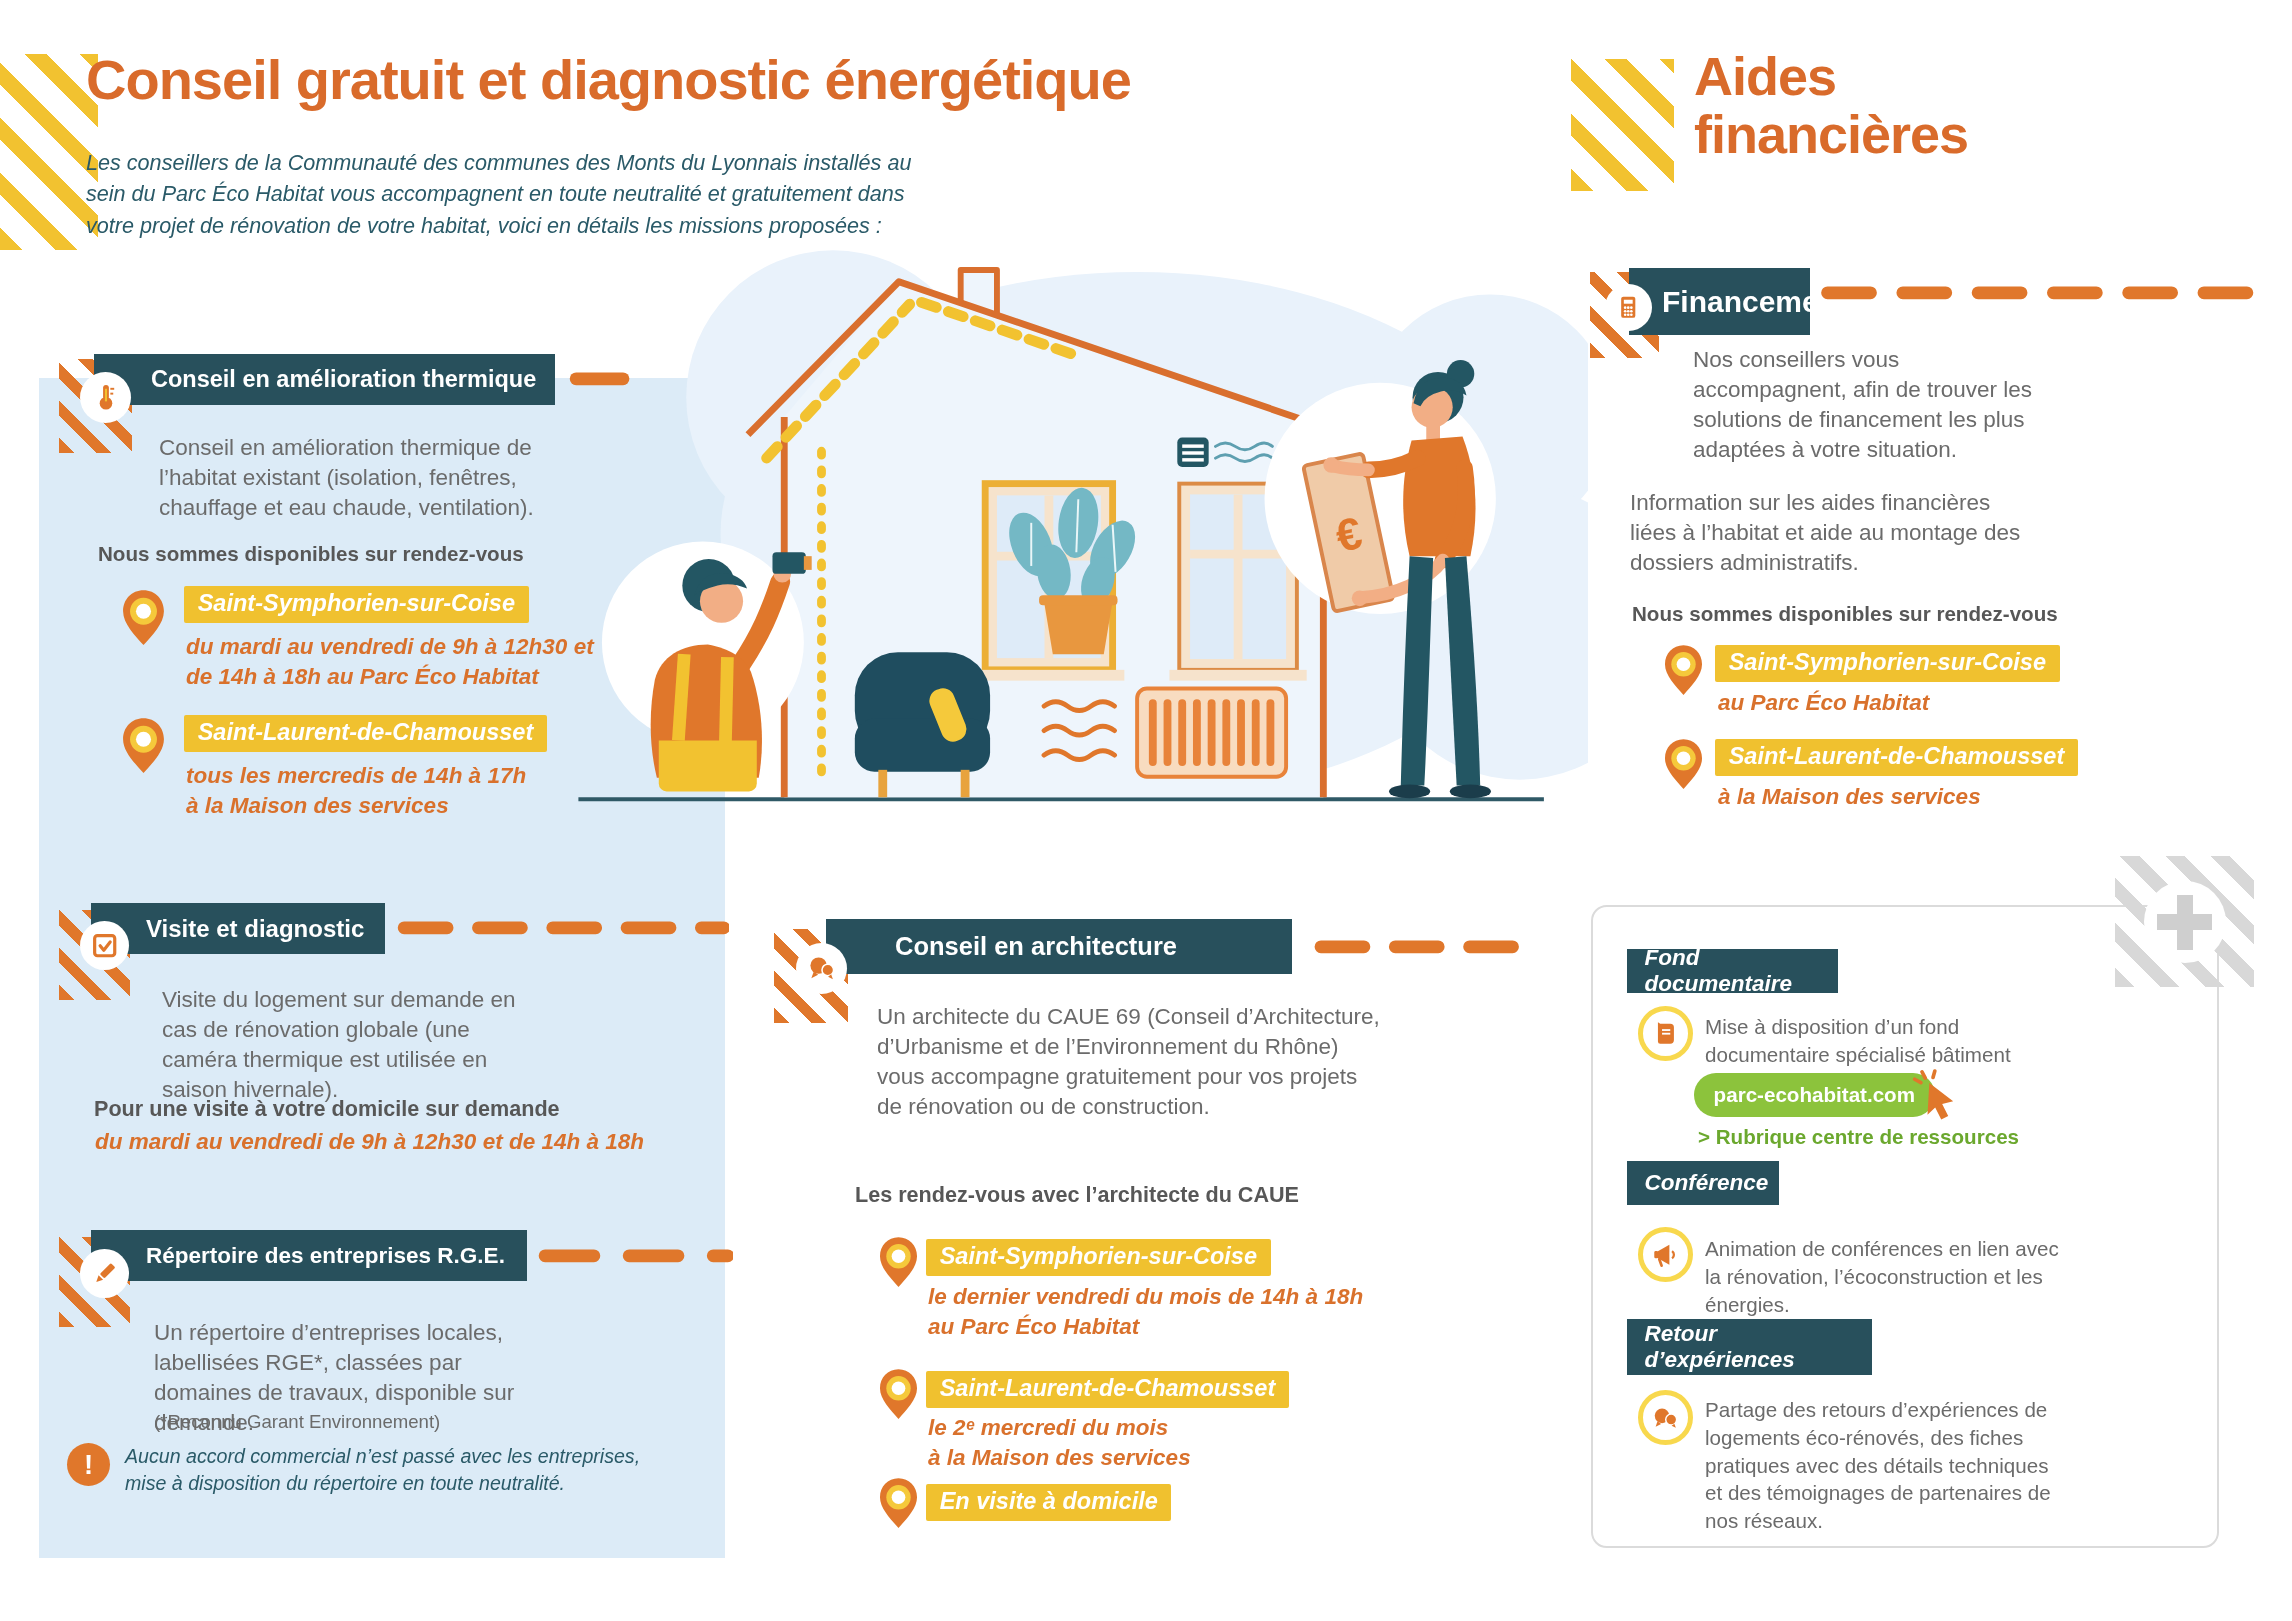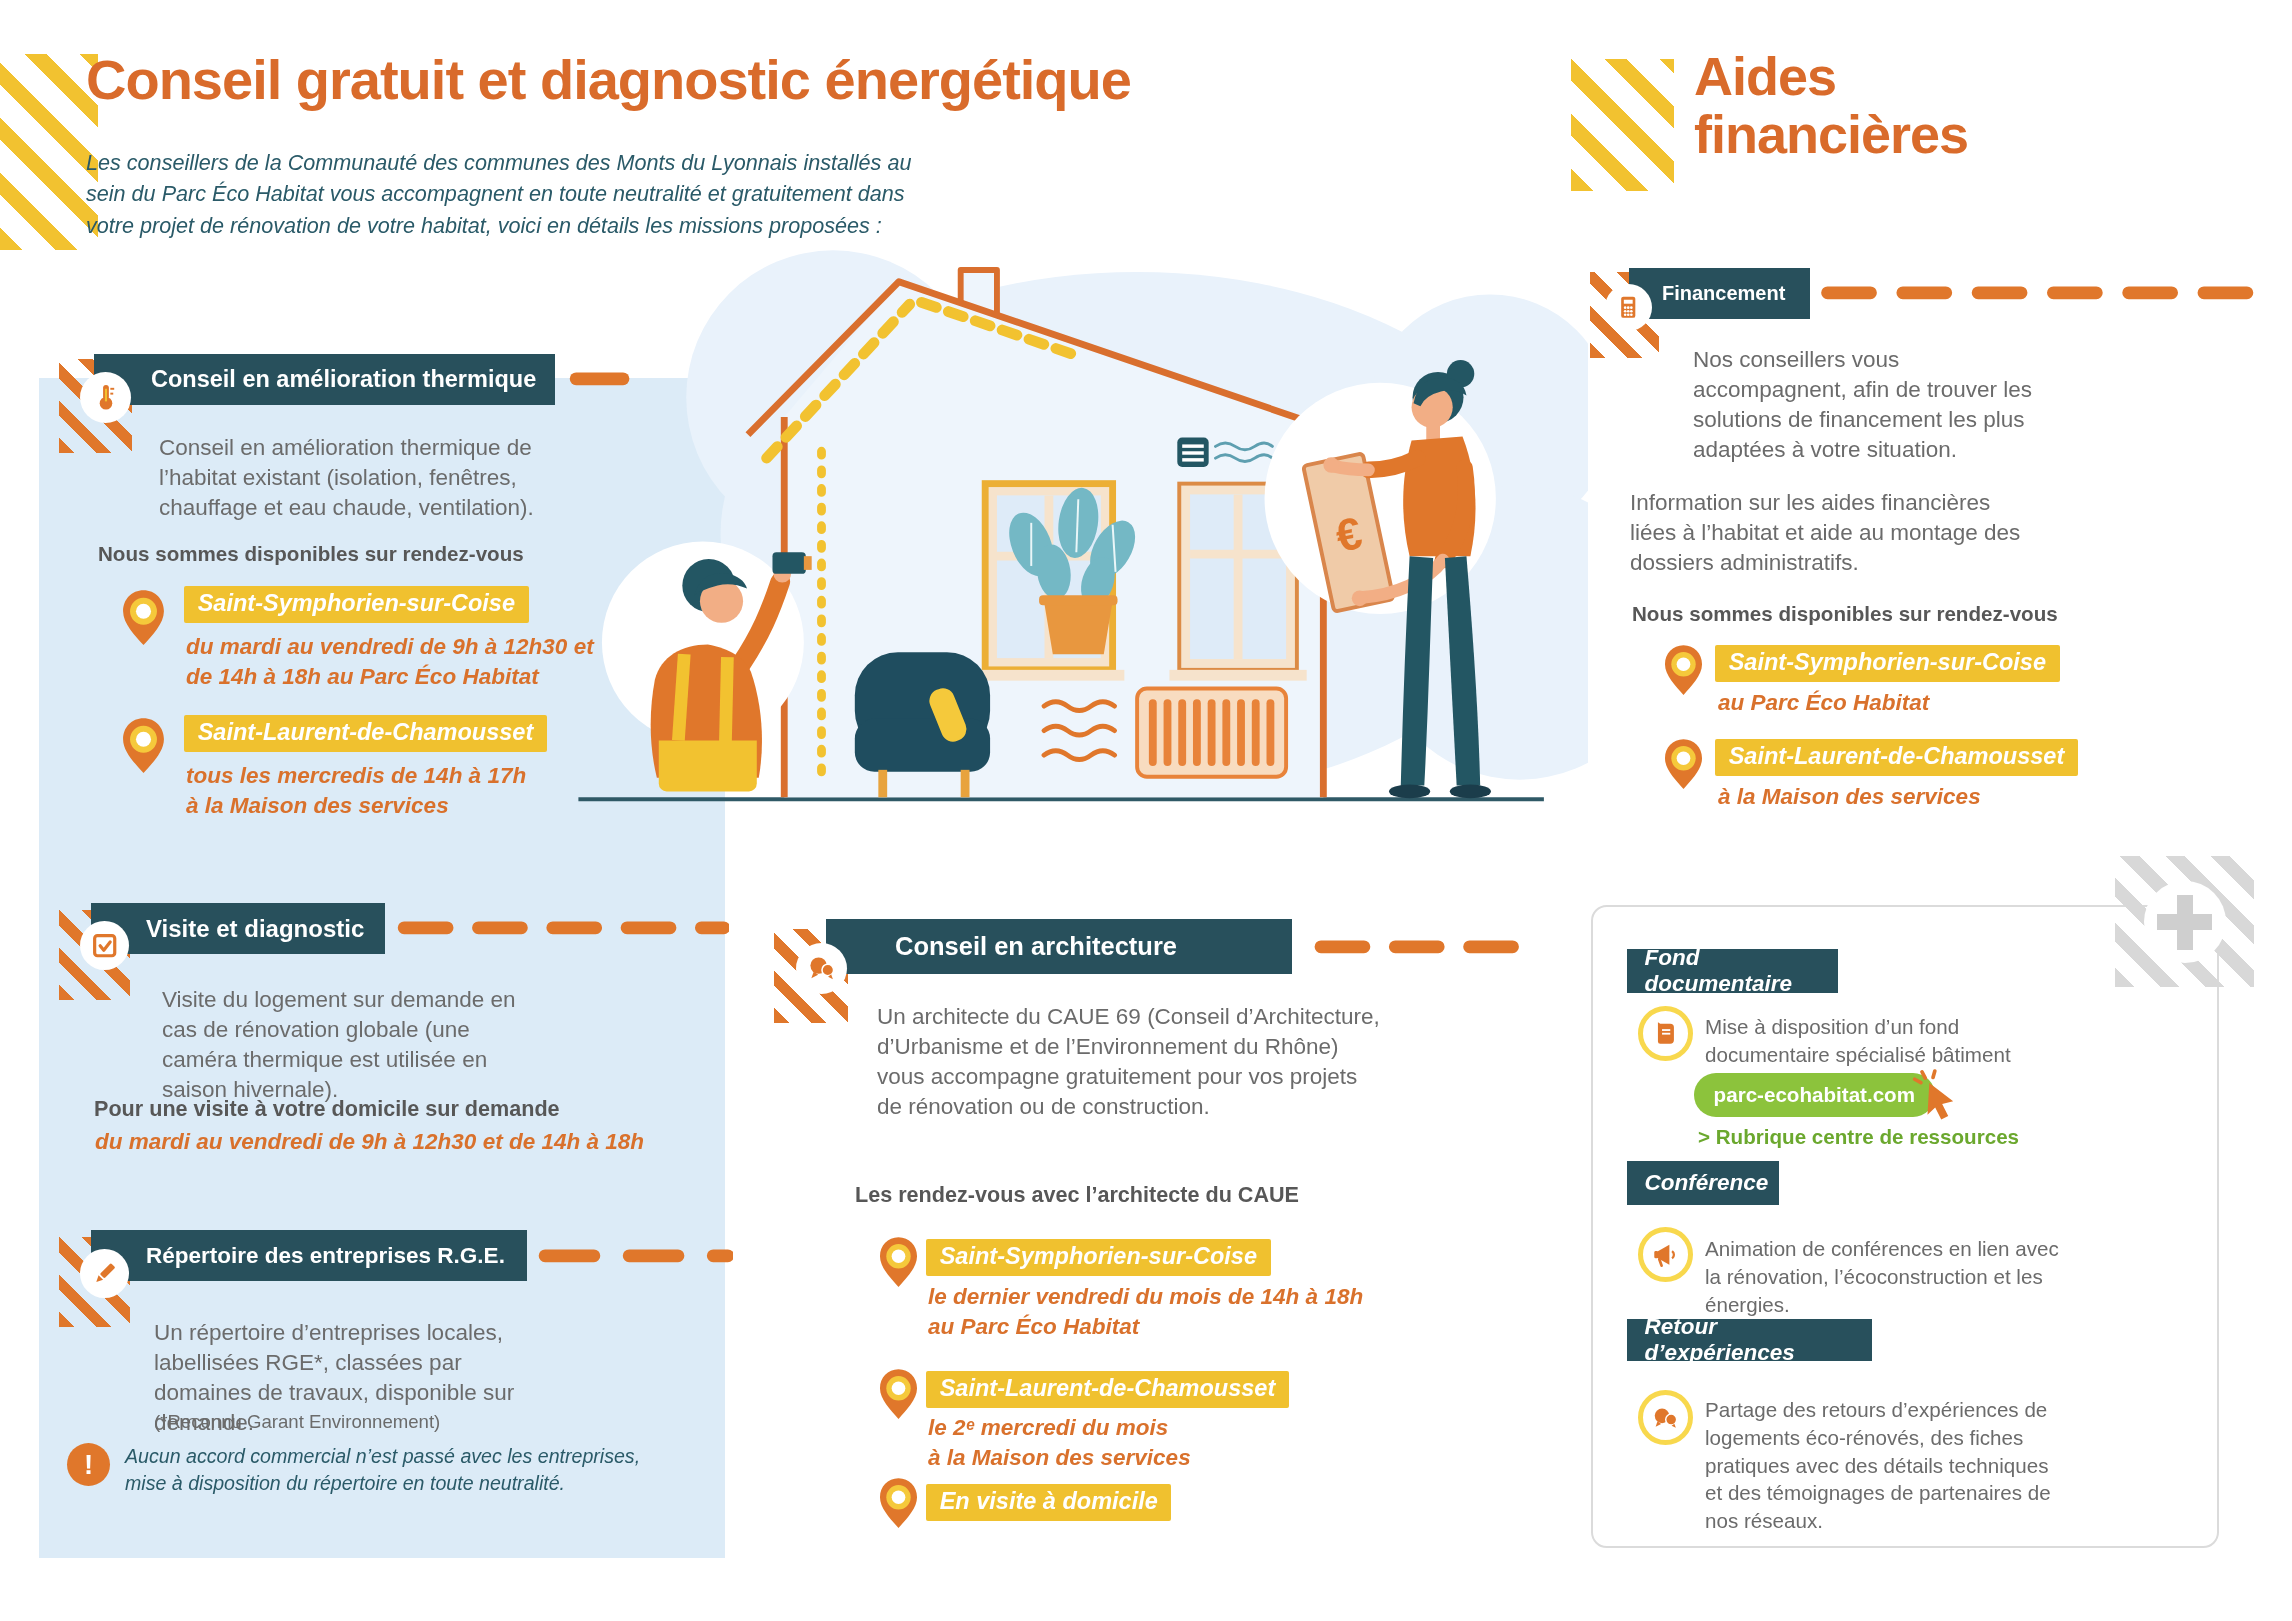--- a/index.html
+++ b/index.html
@@ -301,21 +301,21 @@
     <path d="M20 1 C9 1 1 9.5 1 20.5 C1 32 12 43 20 52 C28 43 39 32 39 20.5 C39 9.5 31 1 20 1 Z" fill="#E0772B"></path>
     <circle cx="20" cy="20.5" r="12.5" fill="#F5C93B"></circle>
       <circle cx="20" cy="20.5" r="7" fill="#fff"></circle>
   </svg>
   <div class="abs pill-label" style="left:926px;top:1484px;">En visite à domicile</div>
 
   <div class="abs stripes-yellow" style="left:1571px;top:59px;width:103px;height:132px;"></div>
   <div class="abs right-title" style="left:1694px;top:47px;width:333px;">Aides financières</div>
 
   <div class="abs stripes-orange" style="left:1590px;top:272px;width:69px;height:86px;"></div>
-  <div class="abs bar" style="left:1629px;top:268px;width:181px;height:51px;font-size:20px;padding-left:33px;">
+  <div class="abs bar" style="left:1629px;top:268px;width:181px;height:67px;font-size:30px;padding-left:33px;">
     <span>Financement</span>
   </div>
   <div class="abs badge-circle" style="left:1605px;top:284px;width:47px;height:47px;">
     <svg width="26.5" height="26.5" viewBox="0 0 30 30">
       <rect x="7" y="3" width="16" height="24" rx="2.5" fill="#E0772B"></rect>
       <rect x="10" y="6.5" width="10" height="4.5" fill="#fff"></rect>
       <g fill="#fff">
         <circle cx="11.5" cy="15.5" r="1.5"></circle>
           <circle cx="15" cy="15.5" r="1.5"></circle>
           <circle cx="18.5" cy="15.5" r="1.5"></circle>
@@ -386,21 +386,21 @@
   <div class="abs ring-icon" style="left:1638px;top:1227px;width:55px;height:55px;">
     <svg width="27.4" height="27.4" viewBox="0 0 30 30">
       <path d="M5 12 l14 -8 v22 l-14 -8 z" fill="#E0772B"></path>
       <rect x="2.5" y="11" width="4" height="8" rx="1.5" fill="#E0772B"></rect>
       <path d="M8 20 l2.5 7" stroke="#E0772B" stroke-width="3" stroke-linecap="round"></path>
       <path d="M22 11 a5 5 0 0 1 0 8" stroke="#E0772B" stroke-width="2.5" fill="none"></path>
     </svg>
   </div>
   <div class="abs box-body" style="left:1705px;top:1235px;width:358px;">Animation de conférences en lien avec la rénovation, l’écoconstruction et les énergies.</div>
 
-  <div class="abs bar bar-italic" style="left:1627px;top:1319px;width:245px;height:42px;font-size:22.5px;padding-left:17.6px;">
+  <div class="abs bar bar-italic" style="left:1627px;top:1319px;width:245px;height:56px;font-size:22.5px;padding-left:17.6px;">
     <span>Retour d’expériences</span>
   </div>
   <div class="abs ring-icon" style="left:1638px;top:1390px;width:55px;height:55px;">
     <svg width="27.4" height="27.4" viewBox="0 0 30 30">
       <circle cx="11" cy="13" r="8" fill="#E0772B"></circle>
       <path d="M6 19 l-2 6 6 -3 z" fill="#E0772B"></path>
       <circle cx="21" cy="17" r="6" fill="#E0772B" stroke="#fff" stroke-width="1.6"></circle>
       <path d="M24.5 21.5 l1.6 4.5 -4.6 -2.2 z" fill="#E0772B"></path>
     </svg>
   </div>

